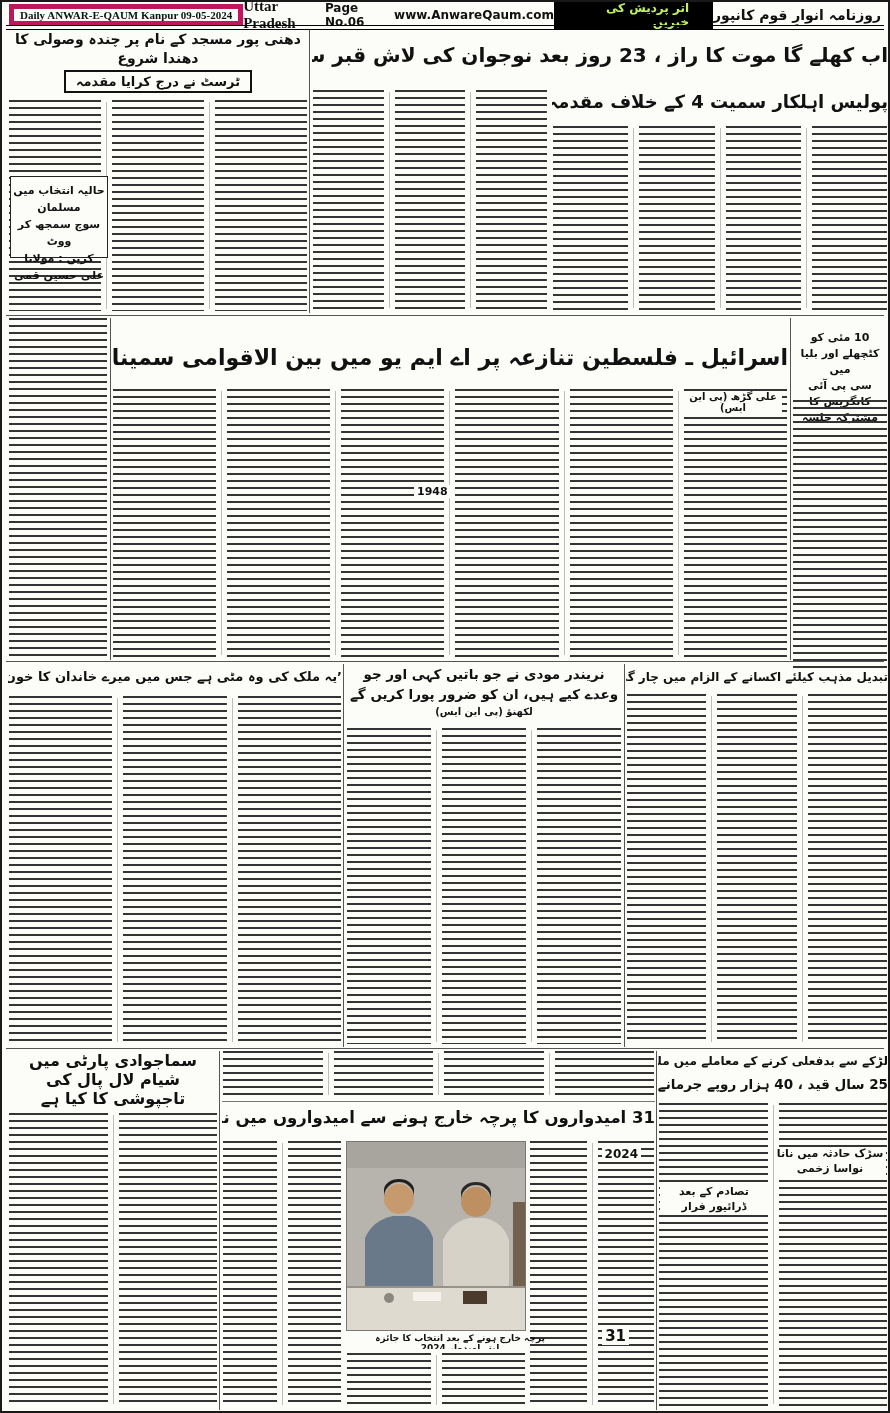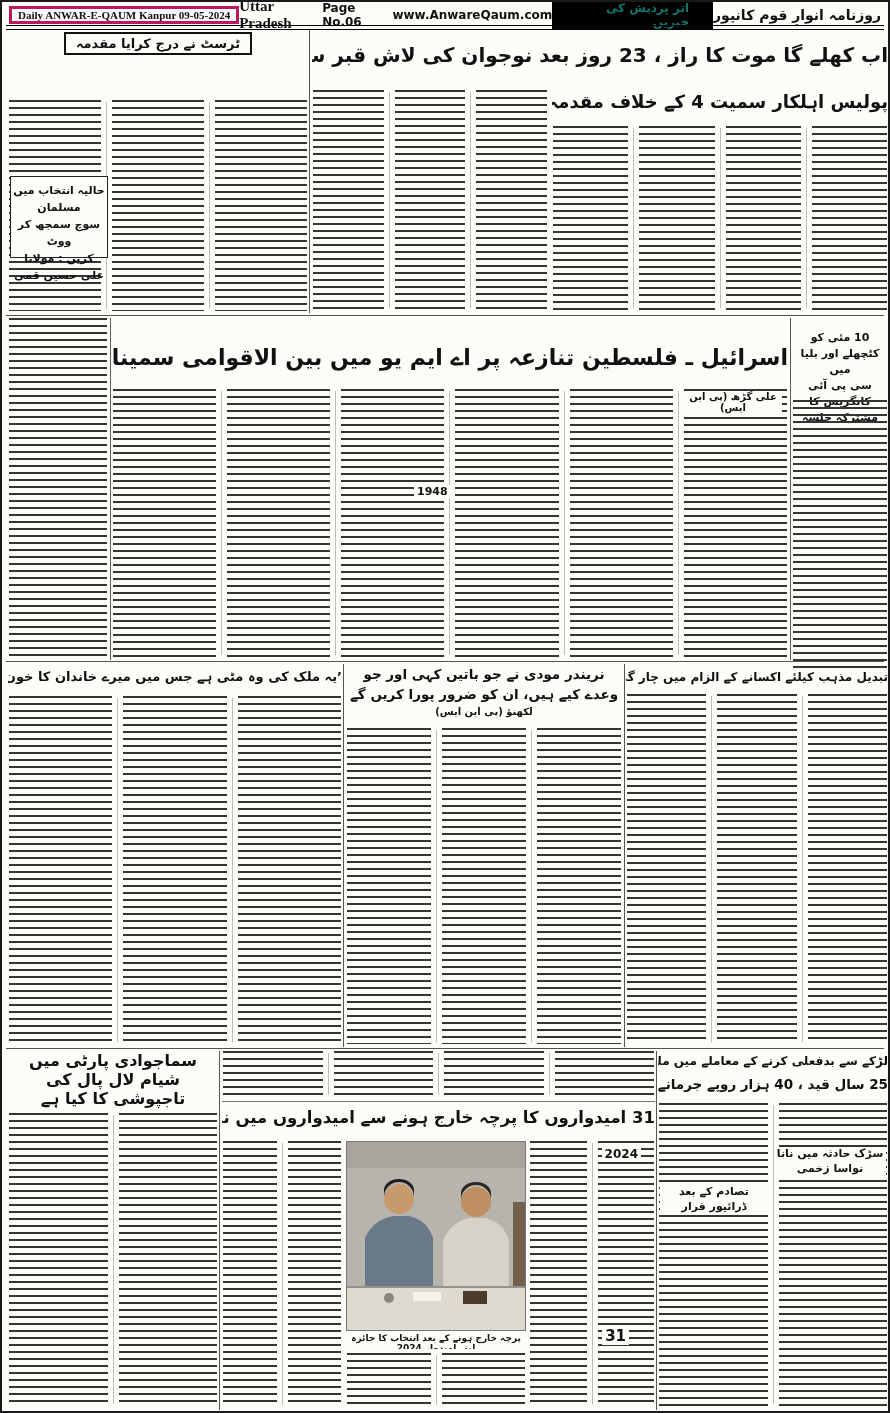--- a/index.html
+++ b/index.html
@@ -4,25 +4,25 @@
 <style>
   html,body{margin:0;padding:0;background:#9a9a9a;}
   .page{
     position:relative;width:890px;height:1413px;margin:0;
     background:#fcfcf9;border:2px solid #1a1a1a;box-sizing:border-box;
     font-family:"DejaVu Sans",sans-serif;color:#111;overflow:hidden;
   }
   
   .topbar{position:absolute;left:4px;right:4px;top:2px;height:21px;
     display:flex;align-items:center;justify-content:space-between;padding:0 3px;box-sizing:border-box;}
-  .mast-en{border:3px solid #be185d;padding:0 6px;font-weight:700;font-size:11px;
+  .mast-en{border:5px solid #be185d;padding:0 6px;font-weight:700;font-size:11px;
     font-family:"Liberation Serif",serif;white-space:nowrap;}
   .region{font-family:"Liberation Serif",serif;font-weight:700;font-size:15px;}
   .pageno,.website{font-weight:700;font-size:12px;}
-  .section-box{background:#000;color:#0f766e;padding:1px 24px;font-size:12px;font-weight:700;direction:rtl;}
+  .section-box{background:#000;color:#bef264;padding:1px 24px;font-size:12px;font-weight:700;direction:rtl;}
   .mast-ur{direction:rtl;font-weight:700;font-size:14px;white-space:nowrap;}
   .dbl-rule{position:absolute;left:4px;right:4px;top:23px;height:3px;
     border-top:1px solid #000;border-bottom:1px solid #000;}
   
   .art{position:absolute;box-sizing:border-box;}
   .hl{font-weight:700;text-align:center;direction:rtl;overflow:hidden;}
   .nowrap{white-space:nowrap;}
   .dateline{font-weight:700;font-size:10px;direction:rtl;text-align:center;background:#fcfcf9;}
   .boxed-sub{margin:2px auto 0;width:176px;border:2px solid #111;font-weight:700;
     font-size:13px;text-align:center;direction:rtl;padding:2px 4px;}
@@ -31,21 +31,21 @@
   .col{flex:1;position:relative;
     background:repeating-linear-gradient(to bottom,#343434 0 2.2px,rgba(0,0,0,0) 2.2px 7px);
     background-clip:content-box;padding:0 1px;}
   .col:not(:first-child)::after{content:"";position:absolute;top:2px;bottom:2px;
     inset-inline-start:-5px;width:1px;background:#bdbdbd;}
   .inset-box{position:absolute;background:#fcfcf9;border:1px solid #222;text-align:center;
     direction:rtl;font-weight:700;font-size:11px;line-height:1.55;padding:5px 2px;box-sizing:border-box;}
   .overlay-num{position:absolute;font-weight:700;background:#fcfcf9;padding:0 3px;direction:rtl;text-align:right;}
   .sub-bold{position:absolute;background:#fcfcf9;font-weight:700;font-size:11px;line-height:1.35;
     direction:rtl;text-align:center;}
-  .caption{position:absolute;font-size:9px;direction:rtl;text-align:center;font-weight:700;overflow:hidden;}
+  .caption{position:absolute;font-size:9px;direction:rtl;text-align:center;font-weight:700;overflow:hidden;margin-left:24px;}
   
   .vline{position:absolute;width:1px;background:#555;}
   .hline{position:absolute;height:1px;background:#555;}
   .photo{position:absolute;border:1px solid #777;box-sizing:border-box;background:#b6b4ad;}
 </style>
 </head>
 <body>
 
 <div class="page">
 
@@ -53,20 +53,21 @@
     <span class="mast-en">Daily ANWAR-E-QAUM Kanpur 09-05-2024</span>
     <span class="region">Uttar Pradesh</span>
     <span class="pageno">Page No.06</span>
     <span class="website">www.AnwareQaum.com</span>
     <span class="section-box">اتر پردیش کی خبریں</span>
     <span class="mast-ur">روزنامہ انوارِ قوم کانپور</span>
   </header>
   <div class="dbl-rule"></div>
 
   <section class="art" style="left:6px;top:28px;width:300px;height:283px;">
+    <div class="hl" style="font-size:14px;height:38px;line-height:19px;">دھنی پور مسجد کے نام پر چندہ وصولی کا دھندا شروع</div>
     <div class="boxed-sub">ٹرسٹ نے درج کرایا مقدمہ</div>
     <div class="cols" style="left:0;right:0;top:70px;bottom:2px;">
       <div class="col"></div>
       <div class="col"></div>
       <div class="col"></div>
     </div>
     <div class="inset-box" style="left:2px;top:146px;width:98px;height:82px;">
       <div>حالیہ انتخاب میں مسلمان</div>
       <div>سوچ سمجھ کر ووٹ</div>
       <div>کریں : مولانا علی حسین قمی</div>

